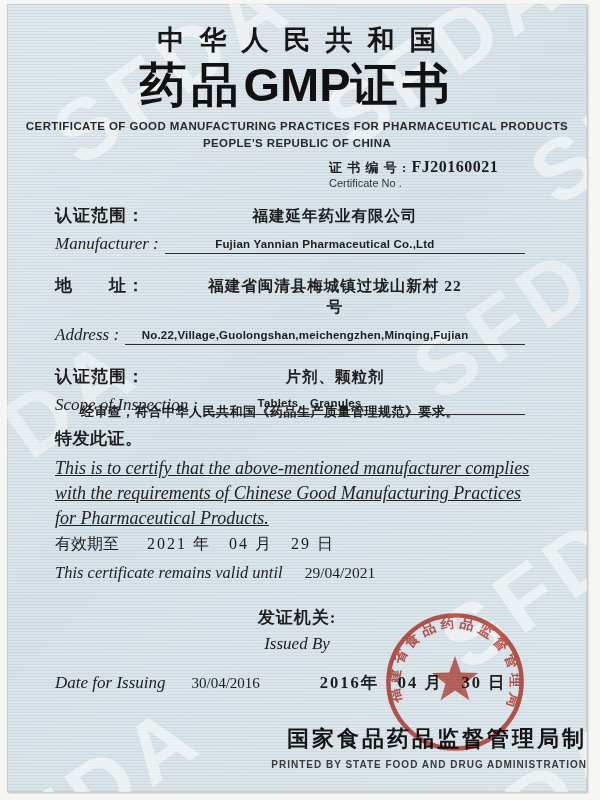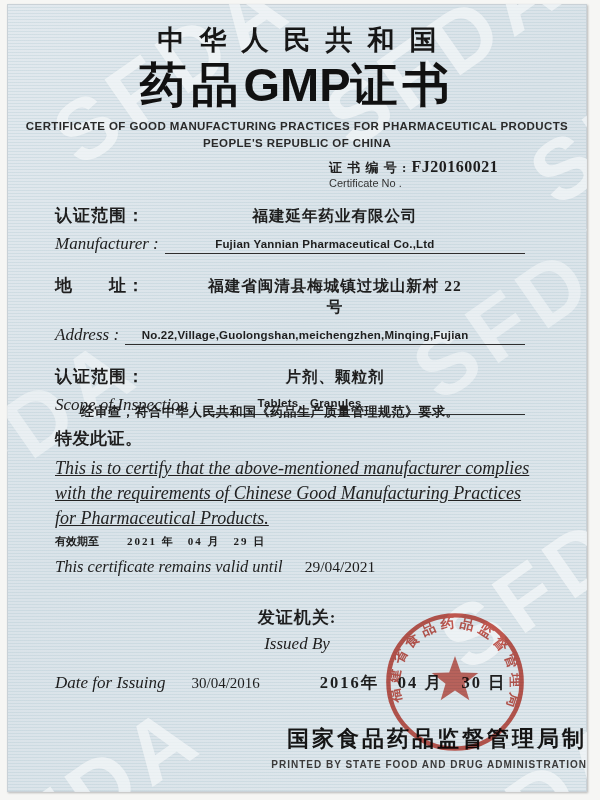--- a/index.html
+++ b/index.html
@@ -88,21 +88,21 @@
   .fill.pr40 { padding-right:40px; }
   .fill.pr110 { padding-right:110px; }
   .gap20 { height:20px; }
 
   .stmt { position:absolute; left:48px; right:55px; top:394px; }
   .stmt .cn1 { font-size:13px; font-weight:bold; text-indent:2em; line-height:27px; letter-spacing:0.5px; }
   .stmt .cn2 { font-size:17px; font-weight:bold; line-height:27px; letter-spacing:0.5px; }
   .stmt .en { font-size:18px; font-style:italic; line-height:25px; margin-top:4px; color:#222;text-decoration:underline; }
 
   .valid { position:absolute; left:48px; right:55px; top:530px; }
-  .valid .cn { font-size:11px; font-weight:bold; }
+  .valid .cn { font-size:16px; font-weight:normal; }
   .valid .cn .date { margin-left:28px; letter-spacing:2px; }
   .valid .en { font-size:16.5px; margin-top:8px; }
   .valid .en .date { font-style:normal; margin-left:22px; font-size:15.5px; }
 
   .issuer { position:absolute; left:0; right:0; top:602px; text-align:center; }
   .issuer .cn { font-size:17px; font-weight:bold; letter-spacing:1px; }
   .issuer .en { font-size:17px; font-style:italic; margin-top:5px; }
 
   .issuedate { position:absolute; left:48px; right:30px; top:668px; display:flex; align-items:baseline; }
   .issuedate .lab { font-style:italic; font-size:17px; }

